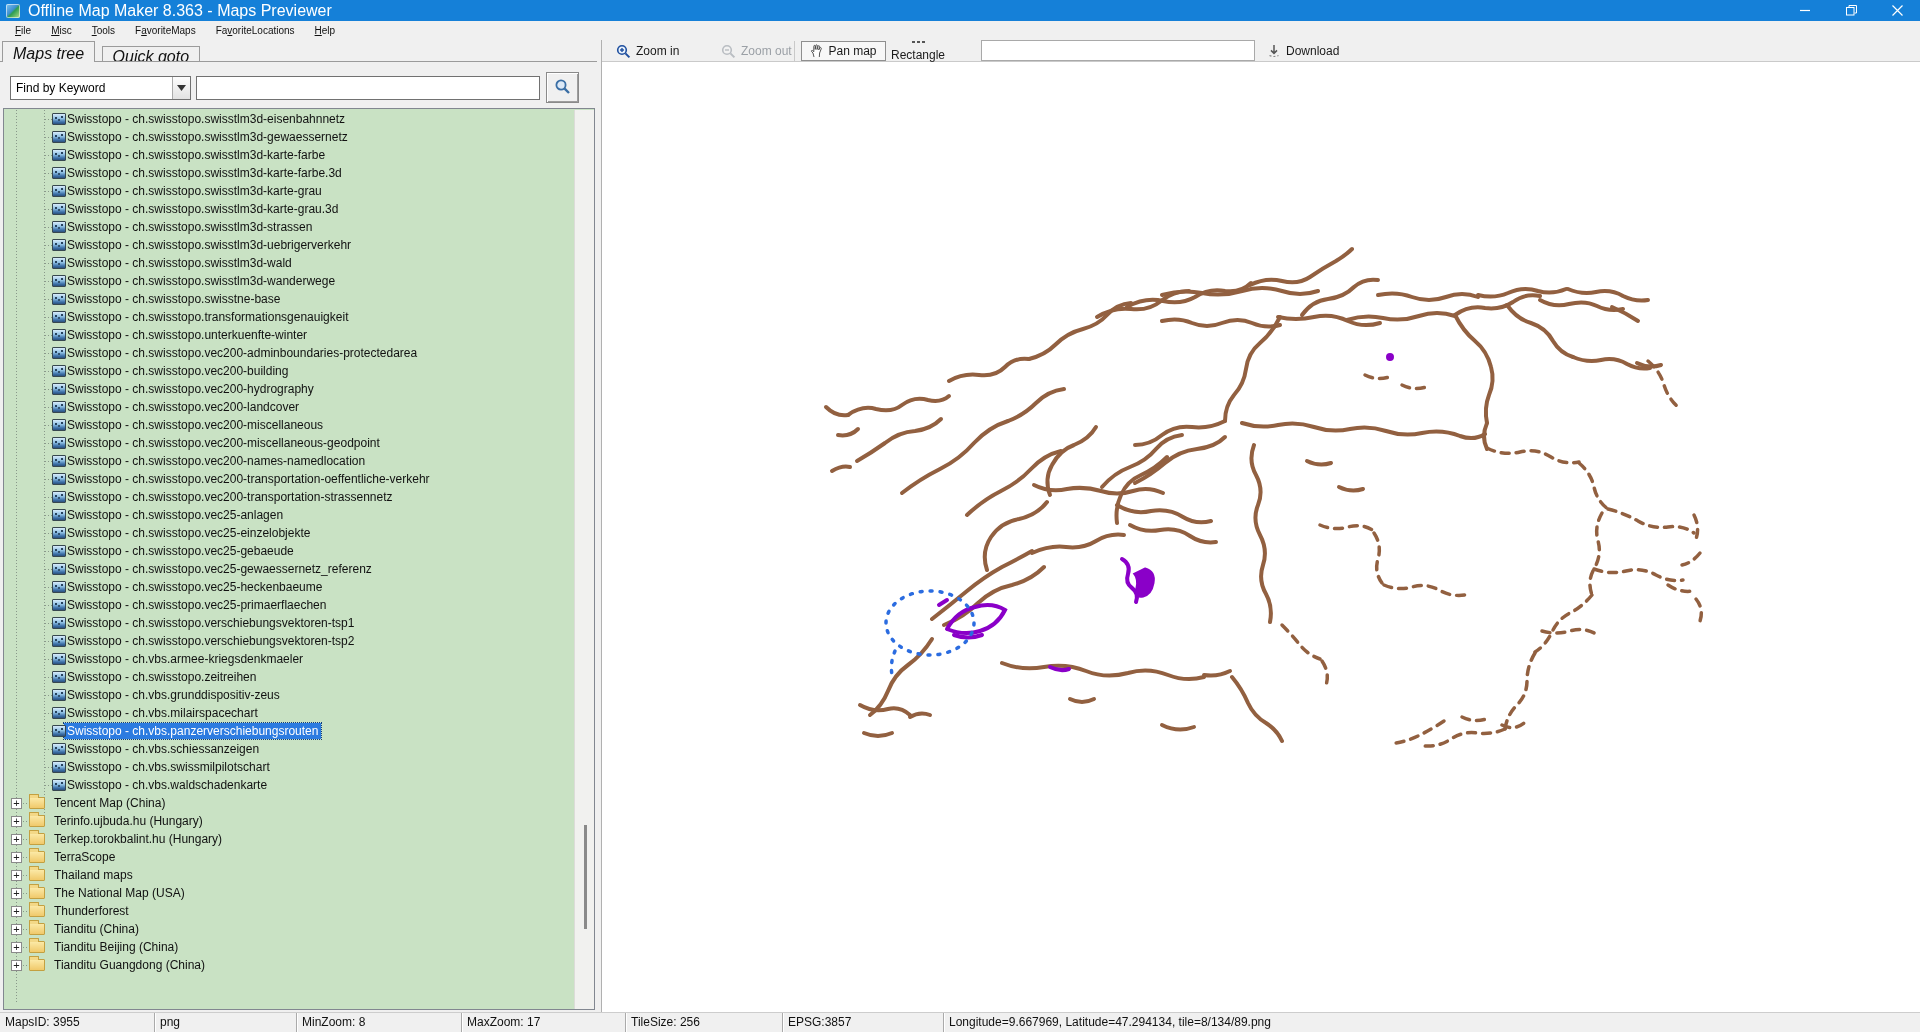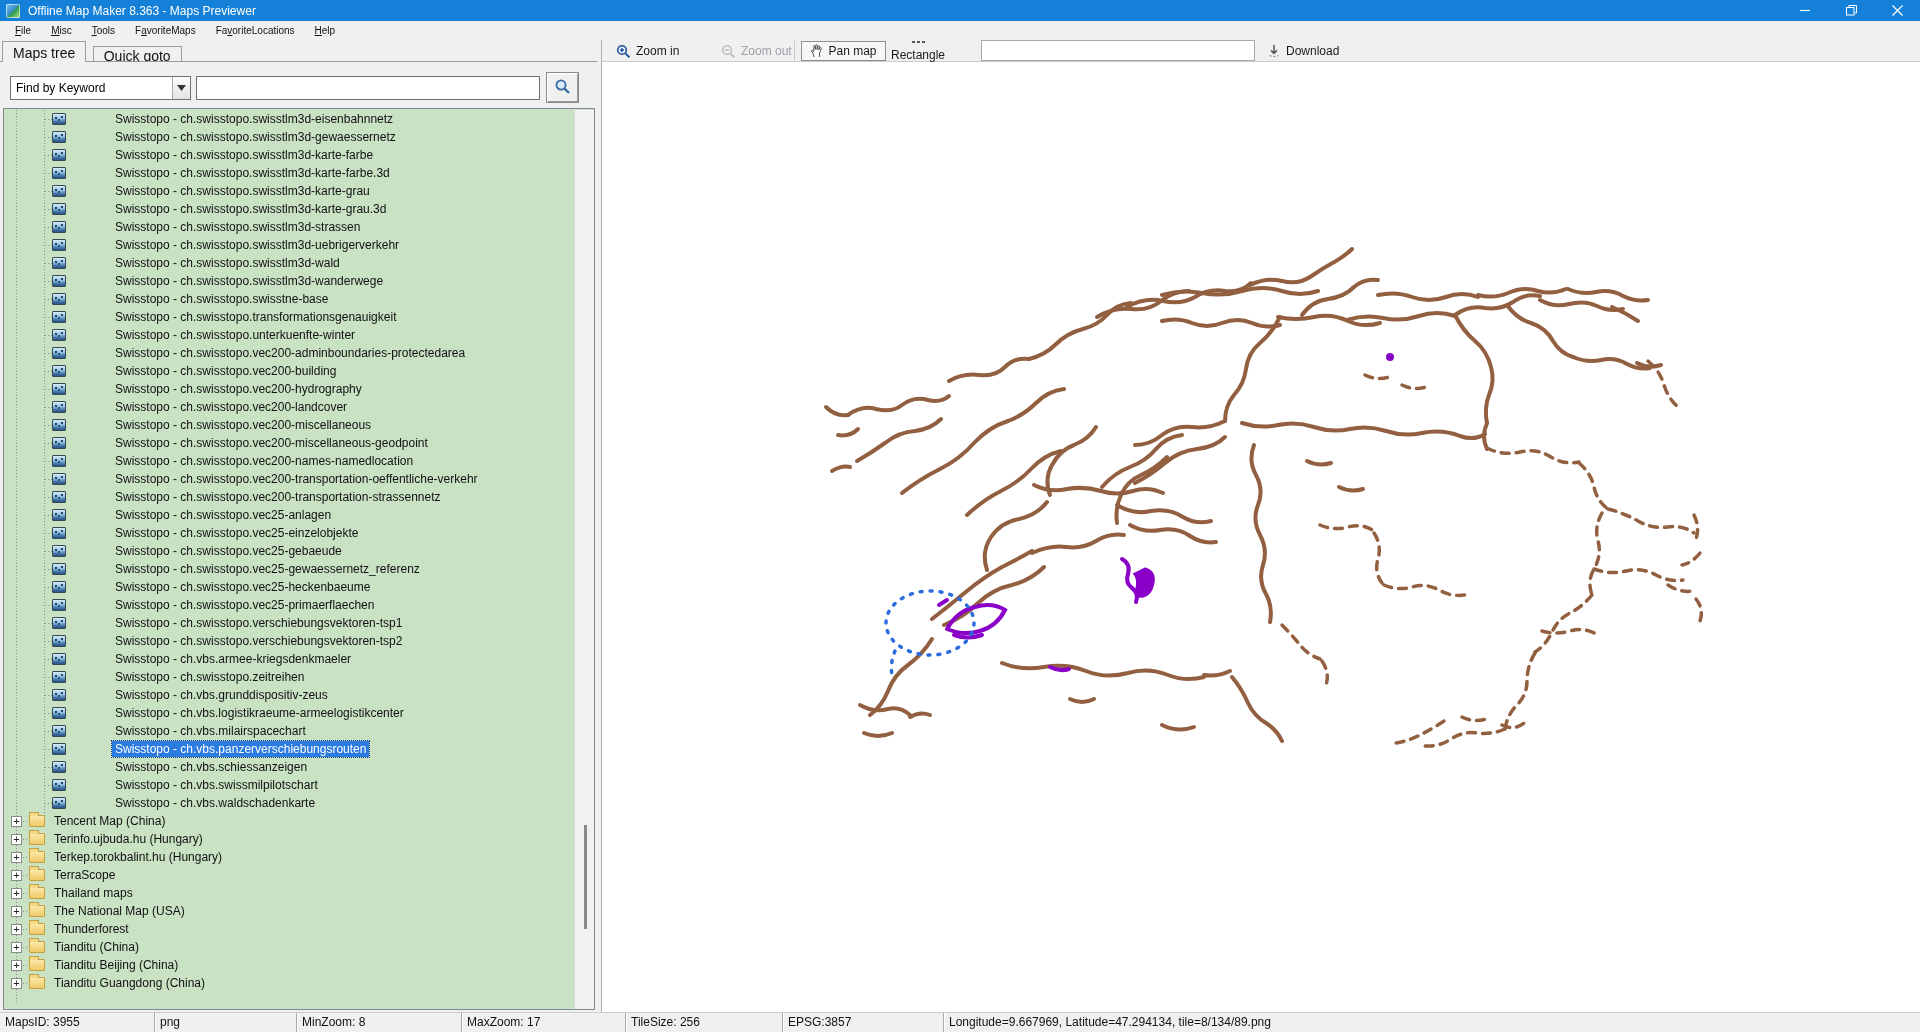--- a/index.html
+++ b/index.html
@@ -6,37 +6,37 @@
   html,body { width:1920px; height:1032px; overflow:hidden;
     font-family:"Liberation Sans", sans-serif; background:#f0f0f0; }
   :root { --route:#926040; --hl:#8a00c8; --sel:#2b6ce0; --tbar:#1580d8; --green:#c9e2c4; --selblue:#2c7be0; }
 
   
   .titlebar { position:absolute; left:0; top:0; width:1920px; height:21px; background:var(--tbar);
     display:flex; align-items:center; color:#fff; }
   .app-icon { width:14px; height:14px; margin-left:6px; border-radius:2px;
     background:linear-gradient(135deg,#7ec6f2 0%,#3f8fd0 45%,#2c9e51 55%,#b9e08a 100%);
     box-shadow:inset 0 0 0 1px rgba(255,255,255,.55); }
-  .title { margin-left:8px; font-size:12px; }
+  .title { margin-left:8px; font-size:16px; }
   .win-controls { position:absolute; right:0; top:0; height:21px; display:flex; }
   .win-btn { width:46px; height:21px; display:flex; align-items:center; justify-content:center; }
   .win-btn svg { display:block; }
 
   
   .menubar { position:absolute; left:0; top:21px; width:1920px; height:19px; background:#f0f0f0;
     display:flex; align-items:center; font-size:10px; color:#111; padding-left:5px; }
   .menu-item { padding:0 10px; cursor:default; }
   .menu-item .mn { text-decoration:underline; }
 
   
   .left-panel { position:absolute; left:0; top:40px; width:597px; bottom:20px; background:#f0f0f0; }
   .tab-row { position:absolute; left:0; top:0; right:0; height:22px; }
   .tab-row::after { content:""; position:absolute; left:0; right:0; bottom:0; height:1px; background:#9b9b9b; }
-  .tab { position:relative; display:inline-block; font-size:14px; color:#111; background:#f0f0f0;
-    border:1px solid #9b9b9b; border-bottom:none; margin-left:2px; padding:3px 10px 0; height:21px; top:1px; z-index:2; }
+  .tab { position:relative; display:inline-block; font-size:16px; color:#111; background:#f0f0f0;
+    border:1px solid #9b9b9b; border-bottom:none; margin-left:2px; padding:3px 10px 0; height:21px; top:1px; z-index:2;font-style:italic; }
   .tab.inactive { height:18px; top:4px; padding-top:1px; z-index:0; }
   .left-body { position:absolute; left:0; top:22px; right:0; bottom:0; background:#f0f0f0; }
 
   .combo { position:absolute; left:10px; top:14px; width:181px; height:24px; background:#fff;
     border:1px solid #717171; font-size:12px; color:#000; }
   .combo-label { display:inline-block; padding-left:5px; line-height:22px; }
   .combo-btn { position:absolute; right:0; top:0; bottom:0; width:18px;
     background:linear-gradient(#fdfdfd,#e2e2e2); border-left:1px solid #ababab;
     display:flex; align-items:center; justify-content:center; }
   .combo-btn svg { display:block; }
@@ -56,21 +56,21 @@
   .trow { position:relative; height:18px; line-height:18px; font-size:12px; color:#111; white-space:nowrap; }
   .hconn { position:absolute; top:9px; height:1px;
     background-image:repeating-linear-gradient(to right,#89988a 0 1px,transparent 1px 3px); }
   .trow.maprow .hconn { left:41px; width:8px; }
   .map-ico { position:absolute; left:48px; top:3px; width:14px; height:12px;
     border:1px solid #37474f; border-radius:1px;
     background-image:radial-gradient(circle at 3px 4px,#26425e 1px,transparent 1.4px),
                      radial-gradient(circle at 9px 3px,#26425e 1px,transparent 1.4px),
                      radial-gradient(circle at 6px 6px,#33536f 1px,transparent 1.3px),
                      linear-gradient(180deg,#d8ecfa 0%,#8fc0e4 45%,#3c6fa8 80%,#2c507c 100%); }
-  .trow.maprow .lbl { margin-left:108px; padding:1px 3px; }
+  .trow.maprow .lbl { margin-left:60px; padding:1px 3px; }
   .trow.selected .lbl { background:var(--selblue); color:#fff; outline:1px dotted #123c7a; }
   .expander { position:absolute; left:7px; top:4px; width:11px; height:11px; background:#fff;
     border:1px solid #8a8a8a; font-size:11px; line-height:8px; text-align:center; color:#222; }
   .trow.folderrow .hconn { left:19px; width:5px; }
   .folder-ico { position:absolute; left:25px; top:3px; width:16px; height:12px;
     background:linear-gradient(#fbe9a6,#f0c96a); border:1px solid #c3a041; border-radius:1px; }
   .folder-ico::before { content:""; position:absolute; left:-1px; top:-4px; width:8px; height:3px;
     background:#f3d887; border:1px solid #c3a041; border-bottom:none; border-radius:1px 1px 0 0; }
   .trow.folderrow .lbl { margin-left:48px; padding:1px 2px; }
   .tree-vscroll { position:absolute; right:0; top:1px; bottom:0; width:20px; background:#f1f1ef;
@@ -198,21 +198,20 @@
           <div class="trow maprow"><span class="hconn"></span><span class="map-ico"></span><span class="lbl">Swisstopo - ch.swisstopo.vec25-einzelobjekte</span></div>
           <div class="trow maprow"><span class="hconn"></span><span class="map-ico"></span><span class="lbl">Swisstopo - ch.swisstopo.vec25-gebaeude</span></div>
           <div class="trow maprow"><span class="hconn"></span><span class="map-ico"></span><span class="lbl">Swisstopo - ch.swisstopo.vec25-gewaessernetz_referenz</span></div>
           <div class="trow maprow"><span class="hconn"></span><span class="map-ico"></span><span class="lbl">Swisstopo - ch.swisstopo.vec25-heckenbaeume</span></div>
           <div class="trow maprow"><span class="hconn"></span><span class="map-ico"></span><span class="lbl">Swisstopo - ch.swisstopo.vec25-primaerflaechen</span></div>
           <div class="trow maprow"><span class="hconn"></span><span class="map-ico"></span><span class="lbl">Swisstopo - ch.swisstopo.verschiebungsvektoren-tsp1</span></div>
           <div class="trow maprow"><span class="hconn"></span><span class="map-ico"></span><span class="lbl">Swisstopo - ch.swisstopo.verschiebungsvektoren-tsp2</span></div>
           <div class="trow maprow"><span class="hconn"></span><span class="map-ico"></span><span class="lbl">Swisstopo - ch.vbs.armee-kriegsdenkmaeler</span></div>
           <div class="trow maprow"><span class="hconn"></span><span class="map-ico"></span><span class="lbl">Swisstopo - ch.swisstopo.zeitreihen</span></div>
           <div class="trow maprow"><span class="hconn"></span><span class="map-ico"></span><span class="lbl">Swisstopo - ch.vbs.grunddispositiv-zeus</span></div>
-          <div class="trow maprow"><span class="hconn"></span><span class="map-ico"></span><span class="lbl">Swisstopo - ch.vbs.logistikraeume-armeelogistikcenter</span></div>
           <div class="trow maprow"><span class="hconn"></span><span class="map-ico"></span><span class="lbl">Swisstopo - ch.vbs.milairspacechart</span></div>
           <div class="trow maprow selected"><span class="hconn"></span><span class="map-ico"></span><span class="lbl">Swisstopo - ch.vbs.panzerverschiebungsrouten</span></div>
           <div class="trow maprow"><span class="hconn"></span><span class="map-ico"></span><span class="lbl">Swisstopo - ch.vbs.schiessanzeigen</span></div>
           <div class="trow maprow"><span class="hconn"></span><span class="map-ico"></span><span class="lbl">Swisstopo - ch.vbs.swissmilpilotschart</span></div>
           <div class="trow maprow"><span class="hconn"></span><span class="map-ico"></span><span class="lbl">Swisstopo - ch.vbs.waldschadenkarte</span></div>
           <div class="trow folderrow"><span class="expander">+</span><span class="hconn"></span><span class="folder-ico"></span><span class="lbl">Tencent Map (China)</span></div>
           <div class="trow folderrow"><span class="expander">+</span><span class="hconn"></span><span class="folder-ico"></span><span class="lbl">Terinfo.ujbuda.hu (Hungary)</span></div>
           <div class="trow folderrow"><span class="expander">+</span><span class="hconn"></span><span class="folder-ico"></span><span class="lbl">Terkep.torokbalint.hu (Hungary)</span></div>
           <div class="trow folderrow"><span class="expander">+</span><span class="hconn"></span><span class="folder-ico"></span><span class="lbl">TerraScope</span></div>
           <div class="trow folderrow"><span class="expander">+</span><span class="hconn"></span><span class="folder-ico"></span><span class="lbl">Thailand maps</span></div>

